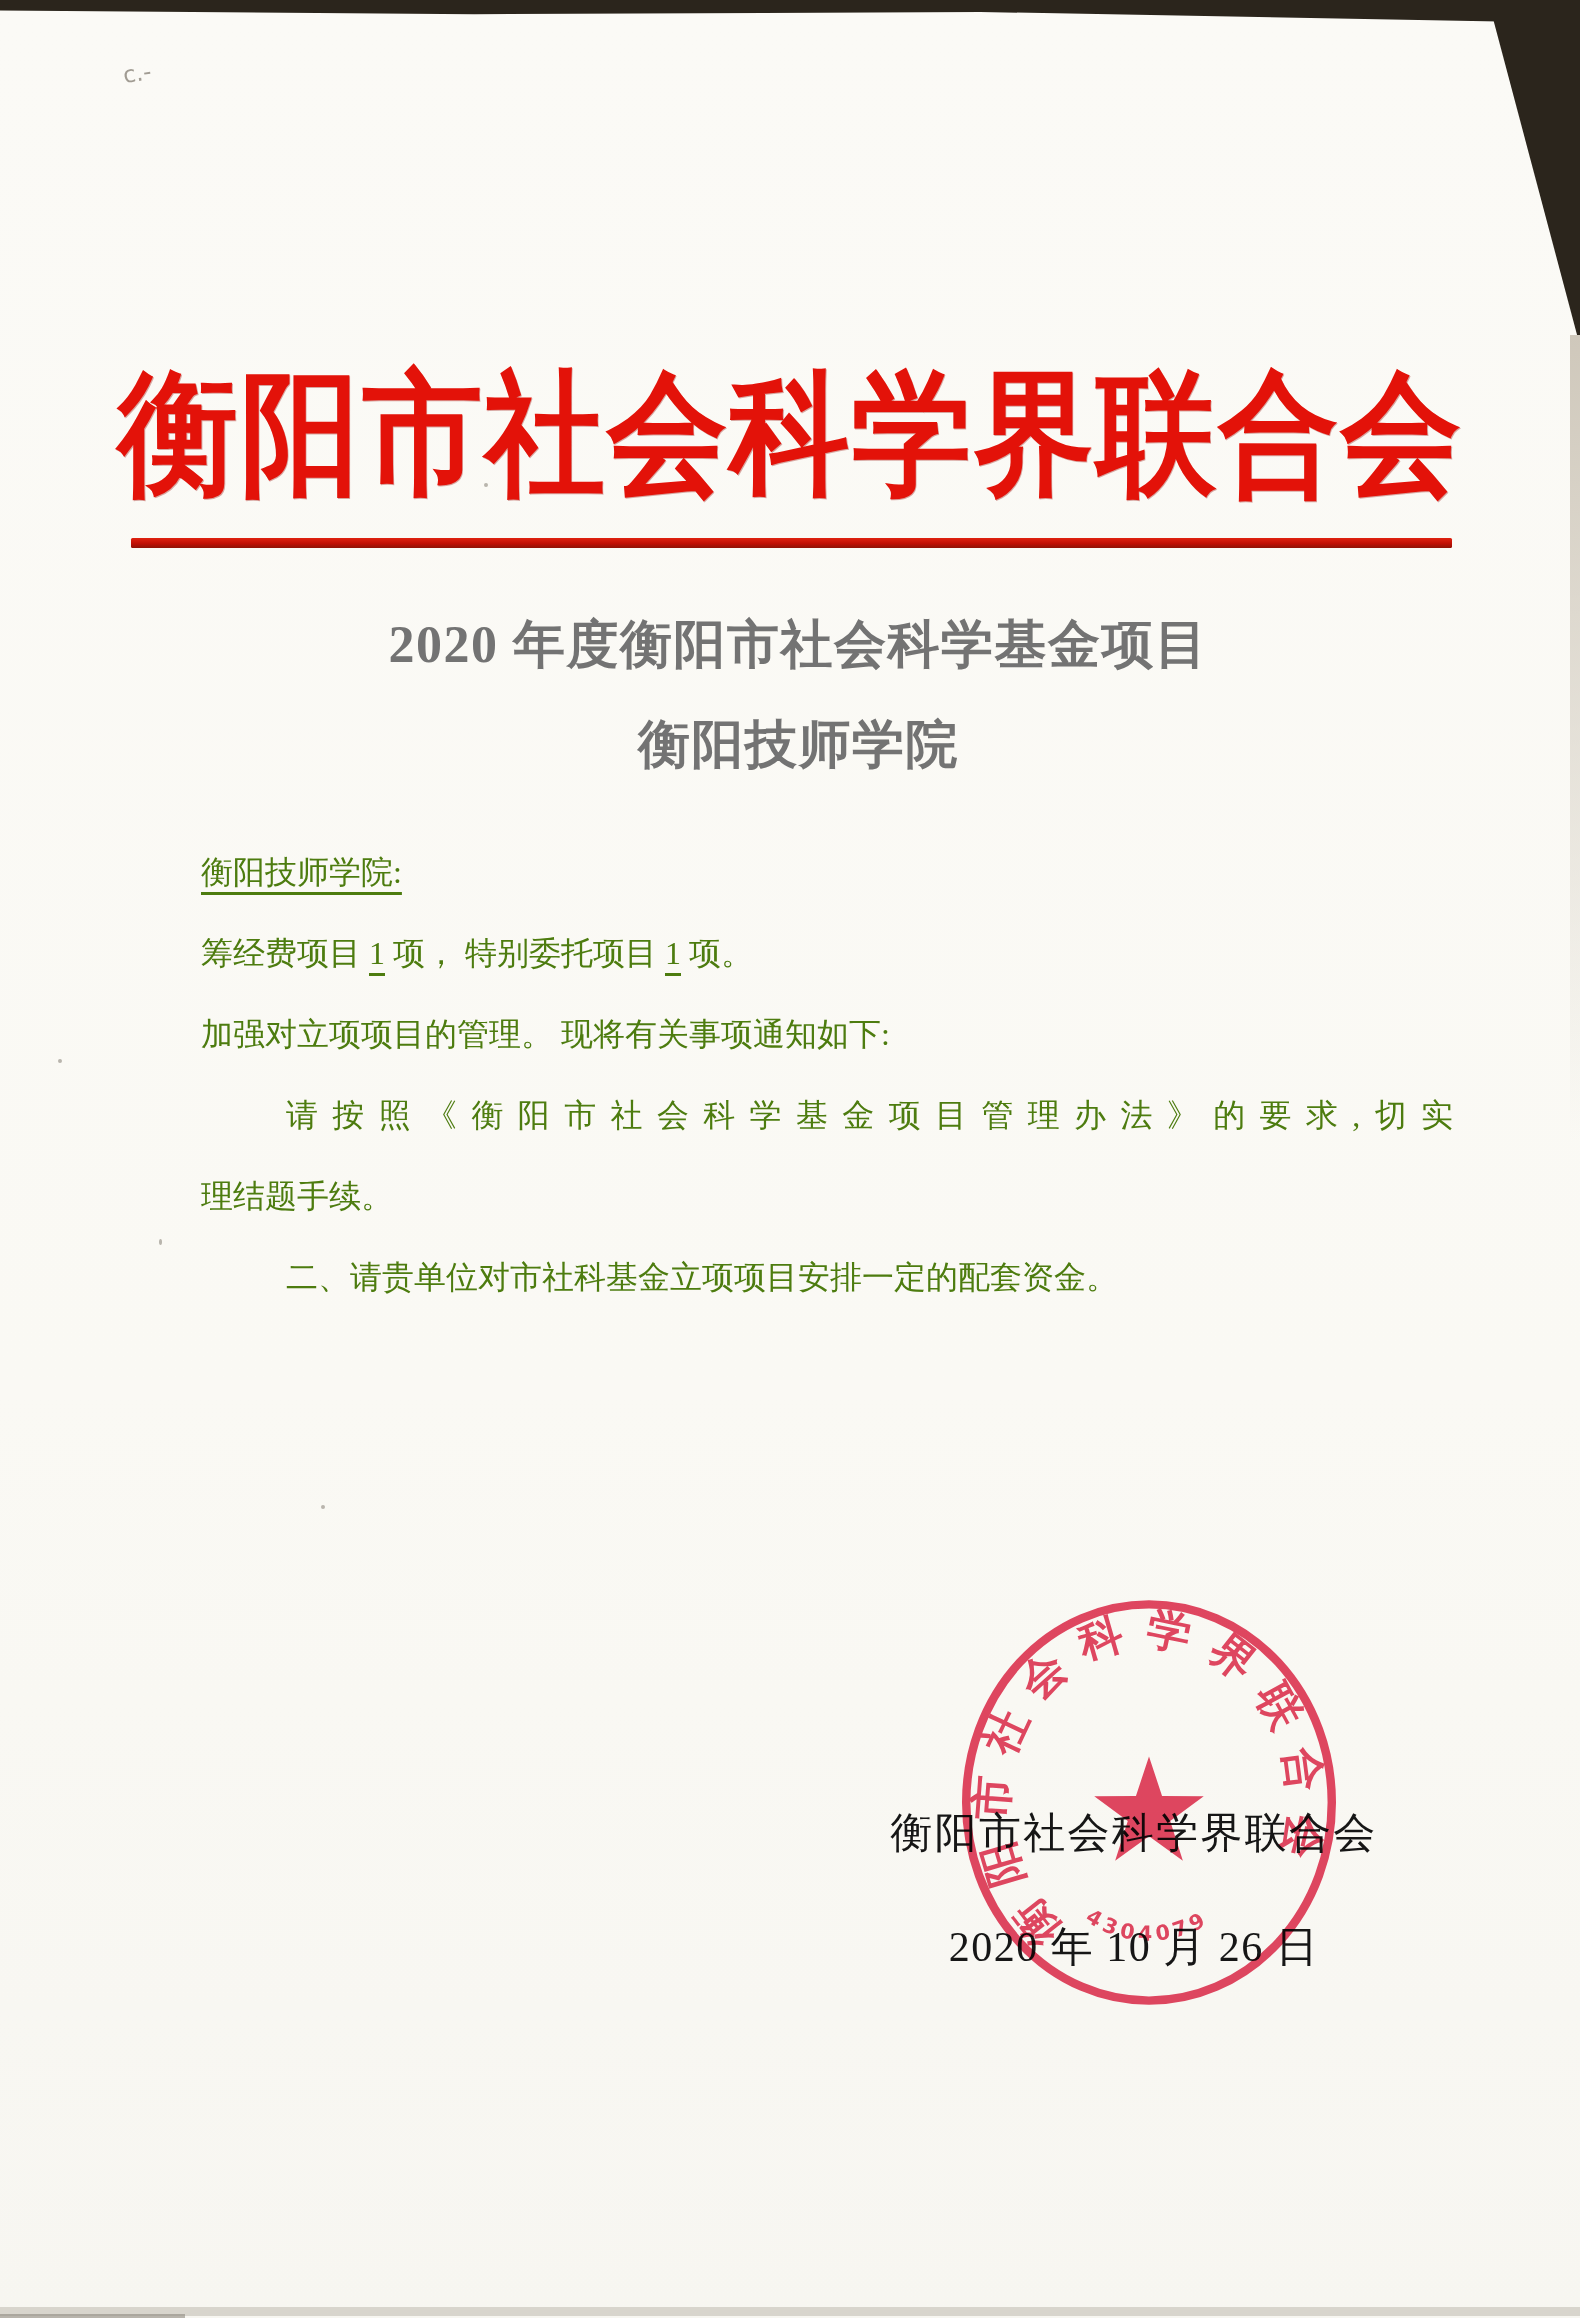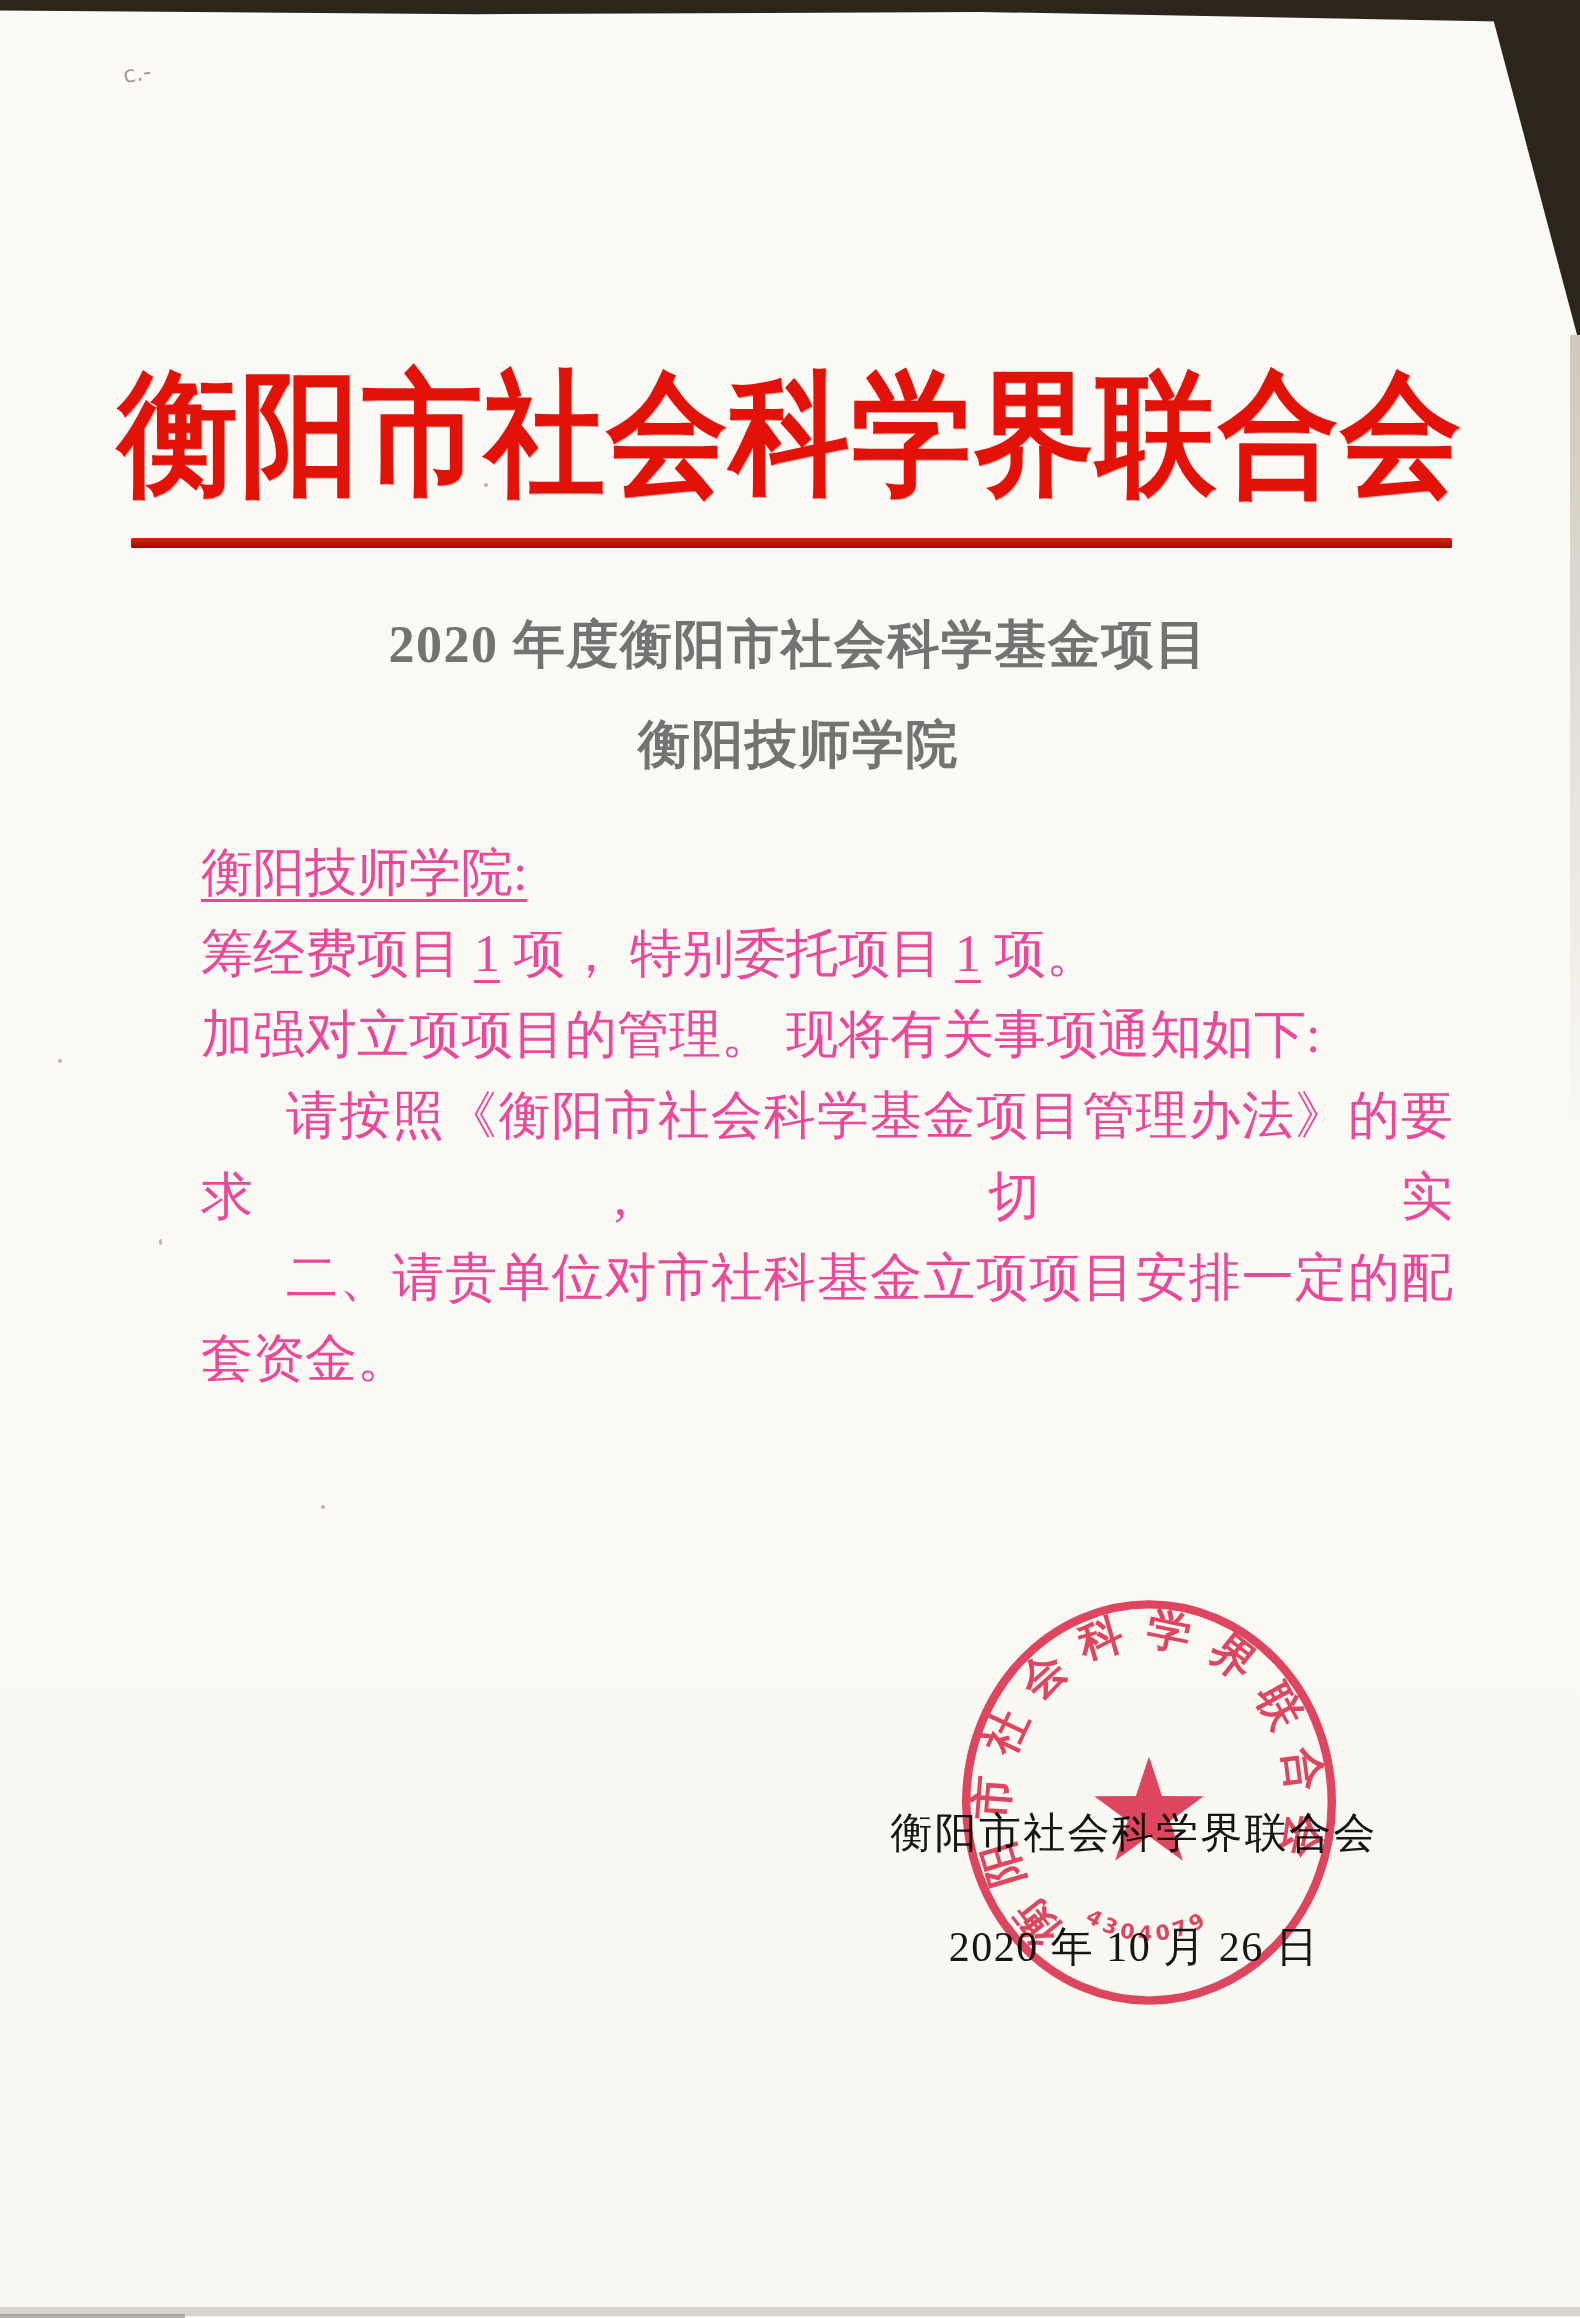--- a/index.html
+++ b/index.html
@@ -48,21 +48,21 @@
     border-radius:1.5px;
   }
   
   .doc-title{position:absolute;left:8px;width:1581px;text-align:center;
     font-size:52px;font-weight:bold;letter-spacing:1.5px;color:#737373;}
   .doc-title.l1{top:610px;}
   .doc-title.l2{top:710px;}
   
   .body-text{
     position:absolute;left:201px;top:832px;width:1252px;
-    font-size:52px;line-height:81px;color:#ec4899;
+    font-size:32px;line-height:81px;color:#4d7c0f;
   }
   .line{text-align:justify;}
   .line.fill{text-align-last:justify;}
   .line.indent{text-indent:85px;}
   .u{
     text-decoration:underline;
     text-decoration-thickness:3.1px;
     text-underline-offset:9.2px;
   }
   
@@ -93,20 +93,21 @@
 <div class="header-rule"></div>
 
 <div class="doc-title l1">2020 年度衡阳市社会科学基金项目</div>
 <div class="doc-title l2">衡阳技师学院</div>
 
 <div class="body-text">
   <div class="line"><span class="u">衡阳技师学院:</span></div>
   <div class="line"><span>筹经费项目 </span><span class="u">1</span><span> 项， 特别委托项目 </span><span class="u">1</span><span> 项。</span></div>
   <div class="line"><span>加强对立项项目的管理。 现将有关事项通知如下:</span></div>
   <div class="line indent fill"><span>请按照《衡阳市社会科学基金项目管理办法》的要求,切实</span></div>
+  <div class="line"><span>理结题手续。</span></div>
   <div class="line indent"><span>二、请贵单位对市社科基金立项项目安排一定的配套资金。</span></div>
 </div>
 
 <div class="sig org">衡阳市社会科学界联合会</div>
 <div class="sig date">2020 年 10 月 26 日</div>
 
 <svg class="seal" viewBox="0 0 500 540">
   <defs>
     <path id="arcTop" d="M 139 434 A 185 205 0 1 1 361 434" fill="none"></path>
     <path id="arcBottom" d="M 163 421 A 160 180 0 0 0 337 421" fill="none"></path>

